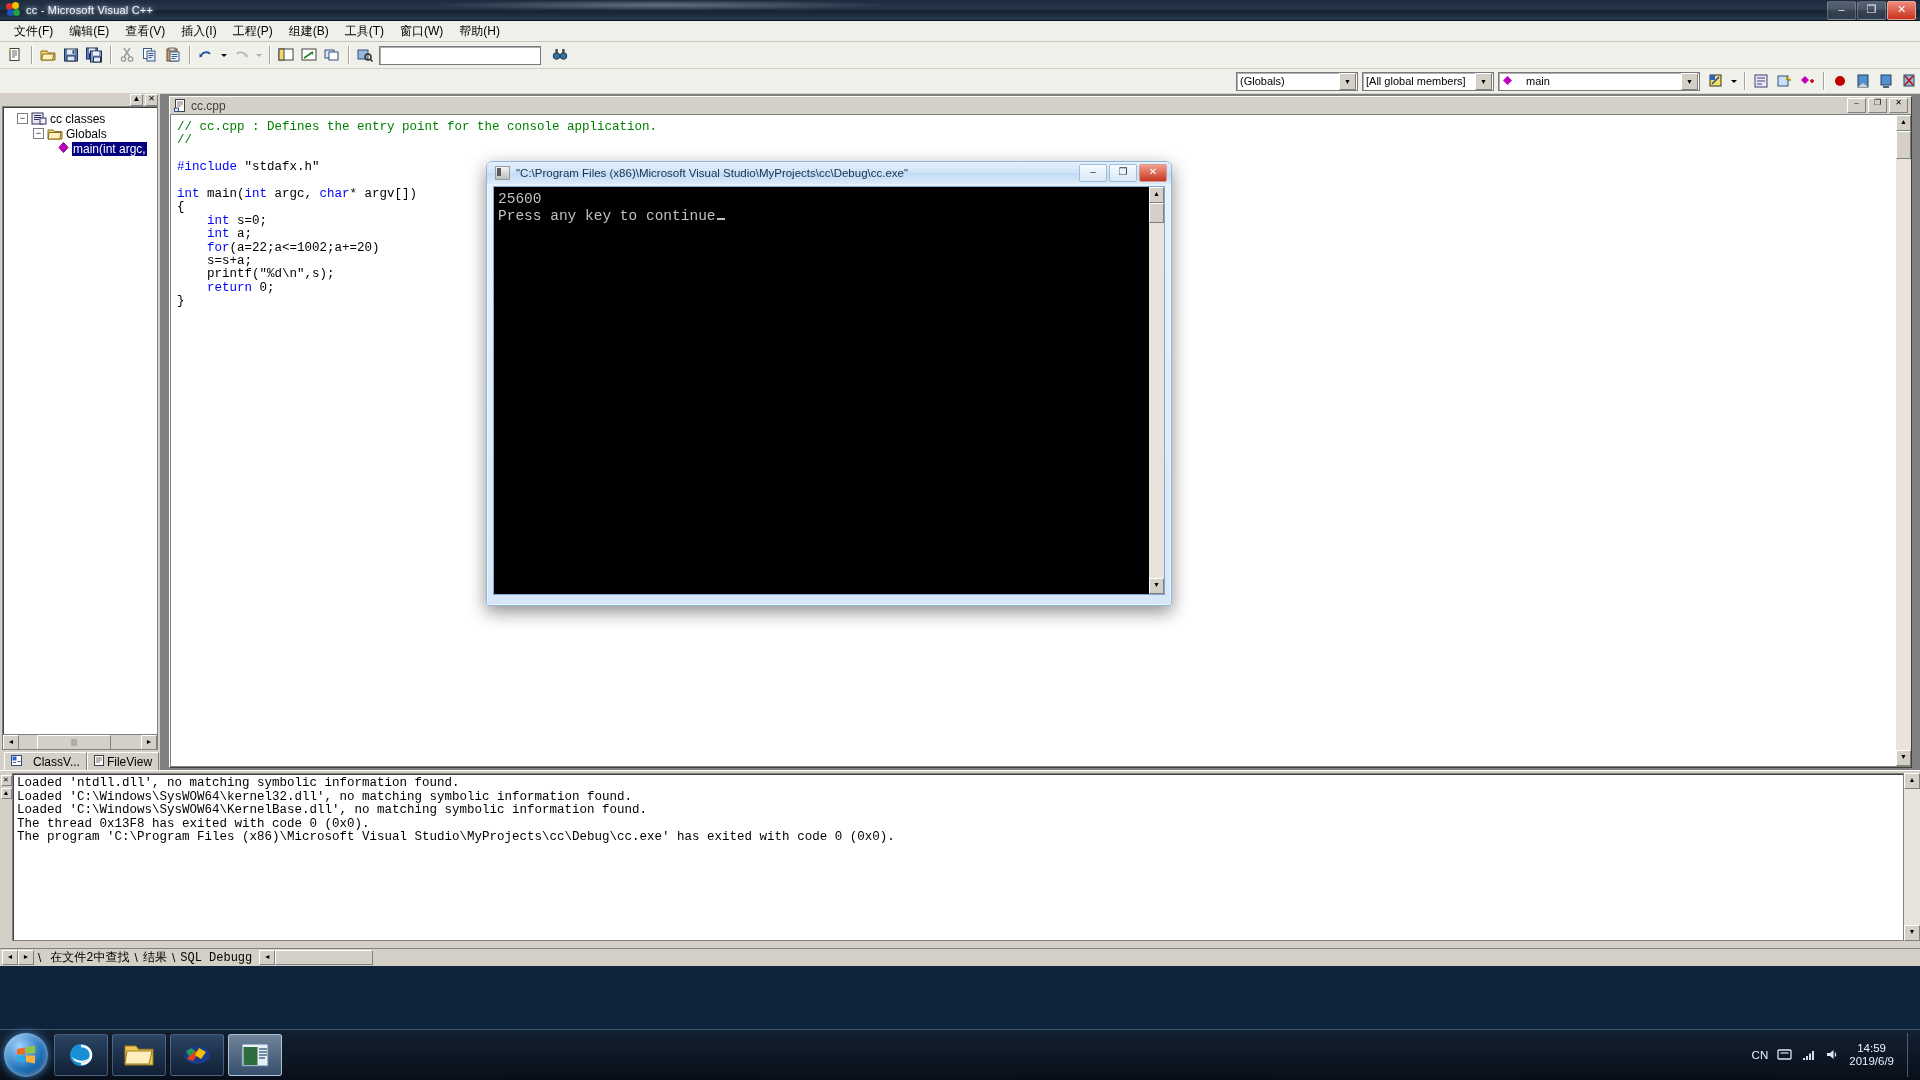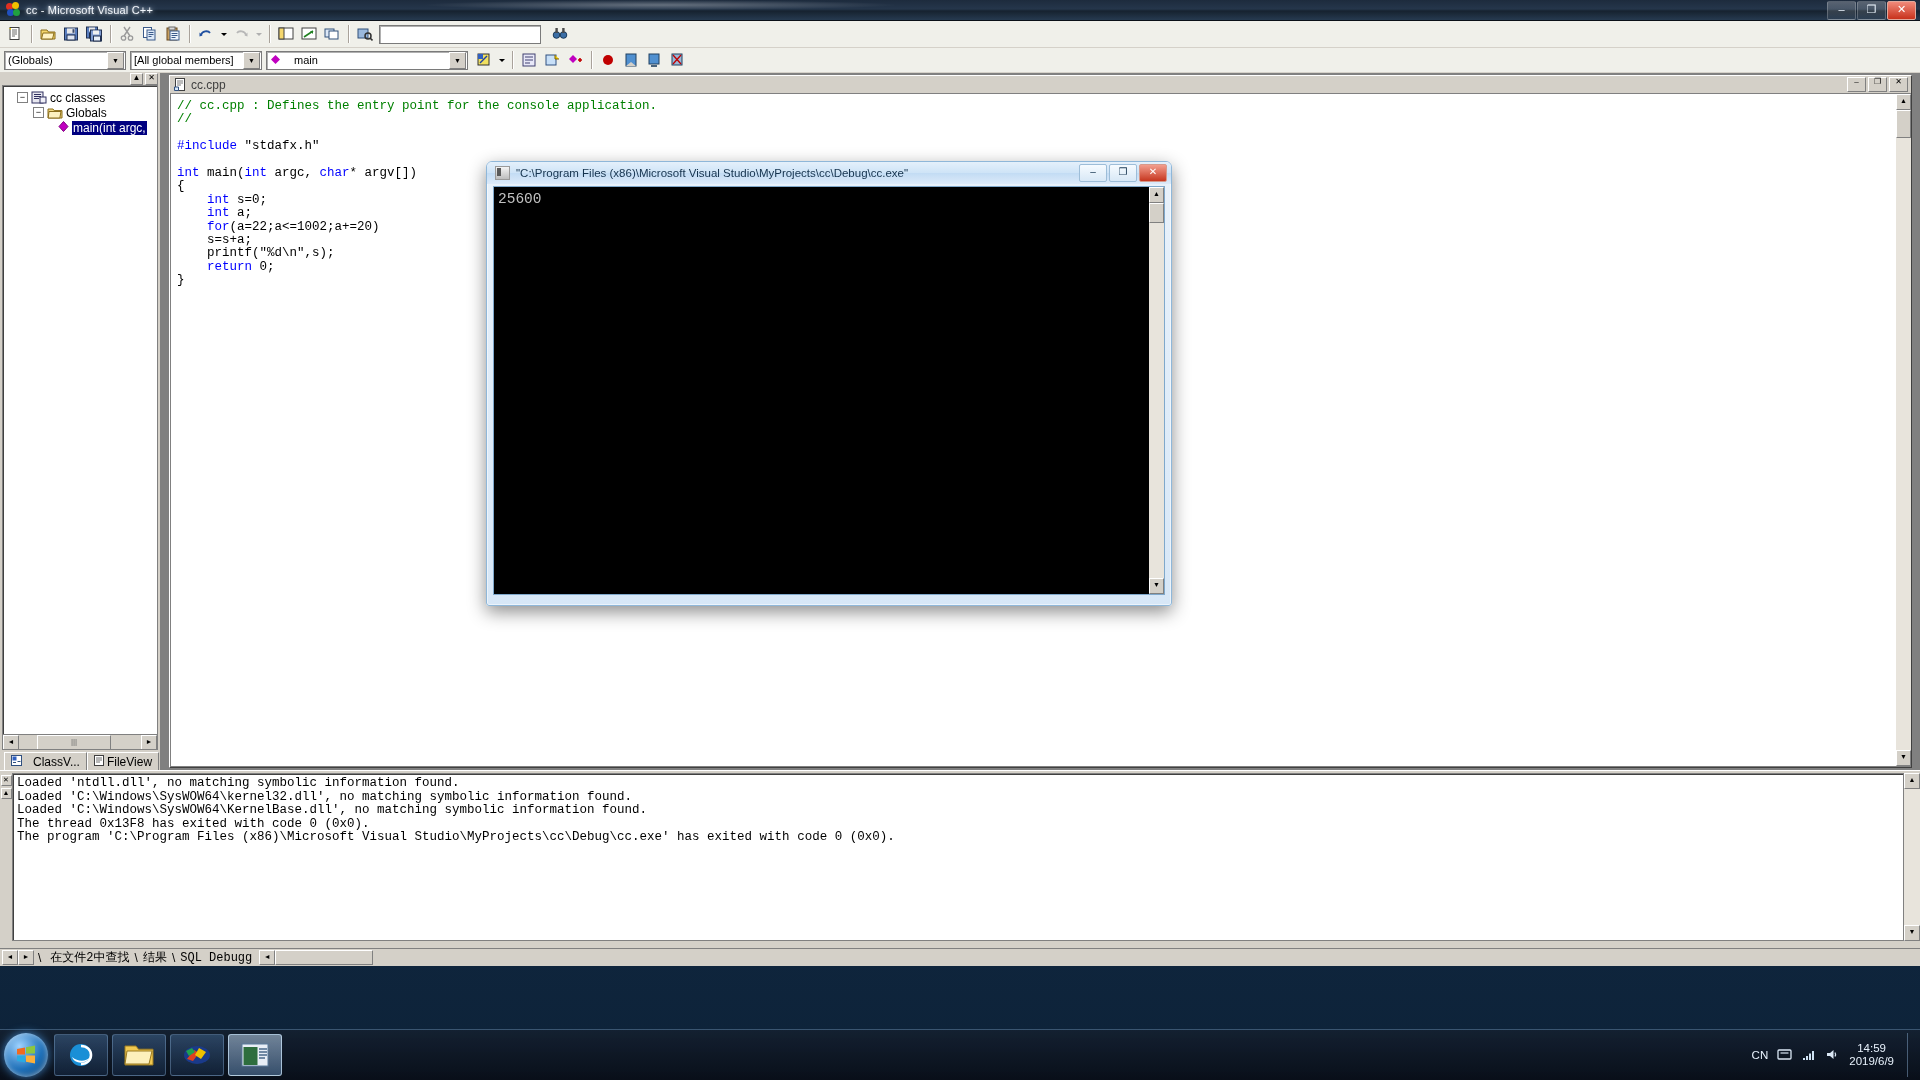--- a/index.html
+++ b/index.html
@@ -285,20 +285,31 @@
         <span class="p p4"></span>
     </div>
     <div id="title-text">cc - Microsoft Visual C++</div>
     <div id="win-btns">
       <div class="wb">–</div>
       <div class="wb">❐</div>
       <div class="wb close">✕</div>
     </div>
   </div>
 
+  <div id="menubar">
+    <div class="mi">文件(F)</div>
+    <div class="mi">编辑(E)</div>
+    <div class="mi">查看(V)</div>
+    <div class="mi">插入(I)</div>
+    <div class="mi">工程(P)</div>
+    <div class="mi">组建(B)</div>
+    <div class="mi">工具(T)</div>
+    <div class="mi">窗口(W)</div>
+    <div class="mi">帮助(H)</div>
+  </div>
 
   <div class="toolbar">
     <div class="tbtn">
       <svg width="16" height="16" viewBox="0 0 16 16">
           <rect x="3" y="1.5" width="9" height="12" fill="#fff" stroke="#404040"></rect>
           <path d="M5 4h5M5 6h5M5 8h5M5 10h3" stroke="#6a6a6a" stroke-width="1"></path>
           <path d="M2 2l2 0 0 2z" fill="#f0d000"></path>
         </svg>
     </div>
     <div class="sep"></div>
@@ -407,21 +418,21 @@
     <div class="tbtn" style="margin-left:6px;">
       <svg width="16" height="16" viewBox="0 0 16 16">
           <circle cx="4.5" cy="9" r="3.3" fill="#3b6ea5" stroke="#1a3a5a"></circle>
           <circle cx="11.5" cy="9" r="3.3" fill="#3b6ea5" stroke="#1a3a5a"></circle>
           <rect x="3.4" y="2" width="2.4" height="5" fill="#4a4a4a"></rect>
           <rect x="10.2" y="2" width="2.4" height="5" fill="#4a4a4a"></rect>
         </svg>
     </div>
   </div>
 
-  <div class="toolbar" style="height:24px;">
+  <div class="toolbar" style="height:24px;justify-content:flex-end;">
     <div class="combo" style="width:120px;">
       <span class="ctext">(Globals)</span>
       <span class="carrow">▼</span>
     </div>
     <div class="combo" style="width:130px;margin-left:3px;">
       <span class="ctext">[All global members]</span>
       <span class="carrow">▼</span>
     </div>
     <div class="combo" style="width:200px;margin-left:3px;gap:10px;">
       <span style="margin-left:4px;flex:none;">
@@ -618,21 +629,21 @@
   <div id="con-title">
     <div id="con-icon"></div>
     <div id="con-title-text">"C:\Program Files (x86)\Microsoft Visual Studio\MyProjects\cc\Debug\cc.exe"</div>
     <div id="con-btns">
       <div class="cbtn">–</div>
       <div class="cbtn">❐</div>
       <div class="cbtn close">✕</div>
     </div>
   </div>
   <div id="con-body">
-    <div id="con-text"><div>25600</div></div>
+    <div id="con-text"><div>25600</div><div>Press any key to continue<span id="con-cursor"></span></div></div>
     <div id="con-scroll">
       <div class="vbtn">▲</div>
       <div class="vthumb" style="height:18px;"></div>
       <div class="vtrack"></div>
       <div class="vbtn">▼</div>
     </div>
   </div>
 </div>
 
 <div id="taskbar">

